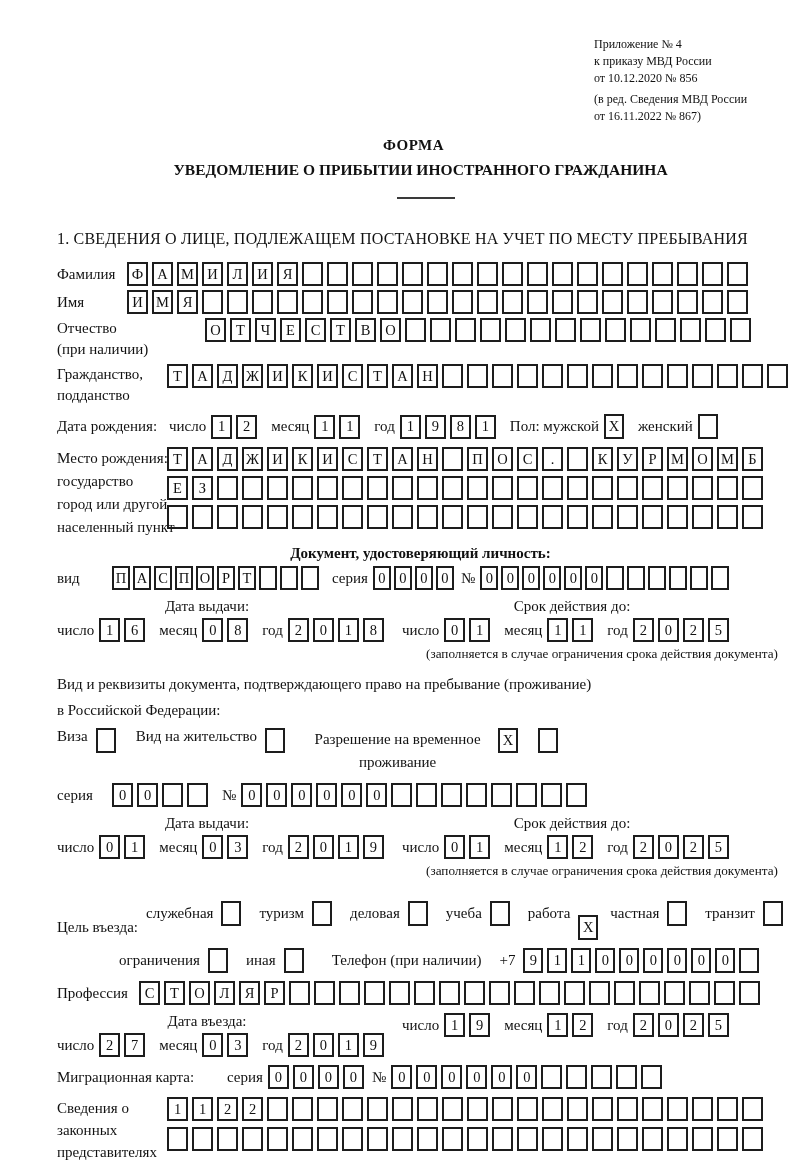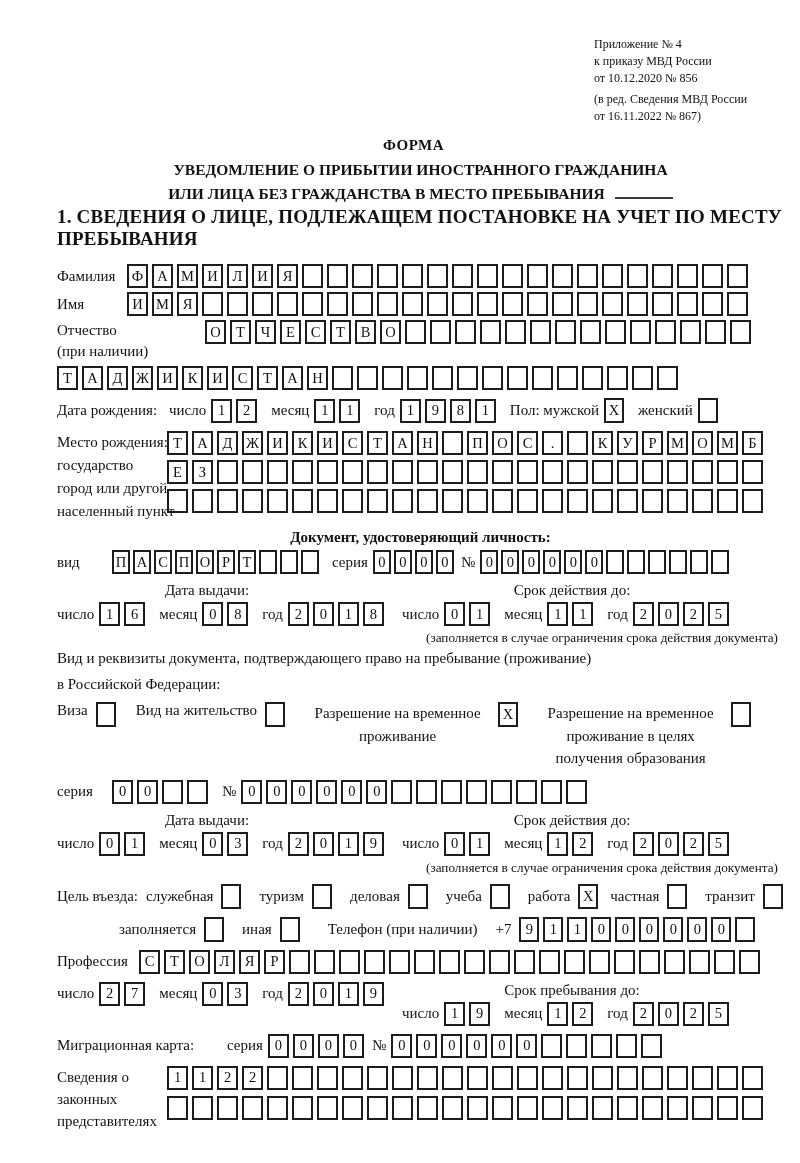--- a/index.html
+++ b/index.html
@@ -7,21 +7,21 @@
     width:800px;min-height:1163px;box-sizing:border-box;
     padding:36px 16px 24px 57px;
     font-family:"Liberation Serif","DejaVu Serif",serif;
     font-size:15px;color:#111;background:#fff;
   }
   .topright{margin-left:auto;width:190px;font-size:12px;line-height:1.4;}
   .topright .sub{margin-top:5px;}
   .forma{text-align:center;font-weight:bold;margin-top:12px;padding-right:14px;font-size:15px;letter-spacing:.5px;}
   .title{text-align:center;font-weight:bold;font-size:15.5px;margin-top:4px;line-height:1.55;}
   .blank{display:inline-block;width:58px;border-bottom:2.5px solid #3a3a3a;height:14px;margin-left:10px;}
-  .sec{font-weight:bold;font-size:19px;margin-bottom:14px;letter-spacing:.2px;}
+  .sec{font-weight:normal;font-size:16px;margin-top:24px;margin-bottom:14px;letter-spacing:.2px;}
   .row{display:flex;align-items:center;margin-top:4px;white-space:nowrap;}
   .rowtop{align-items:flex-start;}
   .lbl{flex:none;}
   .w70{width:70px;}
   .w148{width:148px;}
   .cells{display:flex;flex:none;}
   .cell{
     box-sizing:border-box;flex:none;width:21px;height:24px;
     border:2px solid #1d1d1d;margin-right:4px;
     display:flex;align-items:center;justify-content:center;
@@ -36,27 +36,27 @@
   .twocol{display:flex;margin-top:8px;}
   .col-l{width:345px;flex:none;}
   .col-r{flex:1;}
   .dhead{text-align:center;margin-bottom:3px;}
   .col-l .dhead{width:300px;}
   .col-r .dhead{width:340px;}
   .dg{display:flex;align-items:center;white-space:nowrap;}
   .w{margin-right:5px;}
   .g{margin-left:10px;}
   .small-note{font-size:13.2px;margin-top:4px;width:400px;text-align:center;white-space:normal;}
-  .plain{line-height:1.6;}
+  .plain{margin-top:10px;line-height:1.6;}
   .opts{margin-top:6px;align-items:flex-start;}
   .opt{display:flex;align-items:flex-start;margin-right:16px;}
   .olbl{margin-right:8px;}
   .olbl.wrap{width:185px;text-align:center;white-space:normal;line-height:1.5;}
   .indent62{margin-left:62px;}
-  .gap8{margin-right:8px;}
+  .gap8{margin-right:8px;margin-top:28px;}
   .gap14{margin-right:14px;}
   .reps-labels{width:110px;flex:none;line-height:22px;}
   .reps-rows .cells{margin-bottom:6px;}
   .mt10{margin-top:10px;}
   .mt8{margin-top:8px;}
 </style>
 </head>
 <body>
 
 <div class="page">
@@ -66,21 +66,21 @@
     <div>к приказу МВД России</div>
     <div>от 10.12.2020 № 856</div>
     <div class="sub">(в ред. Сведения МВД России</div>
     <div>от 16.11.2022 № 867)</div>
   </div>
 
   <div class="forma">ФОРМА</div>
 
   <div class="title">
     <div>УВЕДОМЛЕНИЕ О ПРИБЫТИИ ИНОСТРАННОГО ГРАЖДАНИНА</div>
-    <div><span>ИЛИ ЛИЦА БЕЗ ГРАЖДАНСТВА В МЕСТО ПРЕБЫВАНИЯ</span><span class="blank"></span></div>
+    <div><span class="blank"></span></div>
   </div>
 
   <div class="sec">1. СВЕДЕНИЯ О ЛИЦЕ, ПОДЛЕЖАЩЕМ ПОСТАНОВКЕ НА УЧЕТ ПО МЕСТУ ПРЕБЫВАНИЯ</div>
 
   <div class="row">
     <span class="lbl w70">Фамилия</span>
     <span class="cells">
         <span class="cell">Ф</span>
         <span class="cell">А</span>
         <span class="cell">М</span>
@@ -165,20 +165,24 @@
         <span class="cell"></span>
         <span class="cell"></span>
         <span class="cell"></span>
         <span class="cell"></span>
         <span class="cell"></span>
         <span class="cell"></span>
       </span>
   </div>
 
   <div class="row rowtop">
+    <div class="lbl w70 stack" style="width:110px;">
+      <div>Гражданство,</div>
+      <div>подданство</div>
+    </div>
     <span class="cells">
         <span class="cell">Т</span>
         <span class="cell">А</span>
         <span class="cell">Д</span>
         <span class="cell">Ж</span>
         <span class="cell">И</span>
         <span class="cell">К</span>
         <span class="cell">И</span>
         <span class="cell">С</span>
         <span class="cell">Т</span>
@@ -423,21 +427,20 @@
           <span class="cell"></span>
         </span>
     </div>
     <div class="opt">
       <span class="olbl wrap">Разрешение на временное проживание</span>
       <span class="cells">
           <span class="cell">X</span>
         </span>
     </div>
     <div class="opt" style="margin-right:0;">
-      <span class="olbl wrap">Разрешение на временное проживание в целях получения образования</span>
       <span class="cells">
           <span class="cell"></span>
         </span>
     </div>
   </div>
 
   <div class="row mt10">
     <span class="lbl" style="width:55px;">серия</span>
     <span class="cells">
         <span class="cell">0</span>
@@ -538,21 +541,21 @@
     <span class="cells gap14">
         <span class="cell"></span>
       </span>
     <span class="olbl">транзит</span>
     <span class="cells">
         <span class="cell"></span>
       </span>
   </div>
 
   <div class="row mt8 cb">
-    <span class="olbl indent62">заполняется</span>
+    <span class="olbl indent62">ограничения</span>
     <span class="cells gap14">
         <span class="cell"></span>
       </span>
     <span class="olbl">иная</span>
     <span class="cells gap14">
         <span class="cell"></span>
       </span>
     <span class="olbl g">Телефон (при наличии)</span>
     <span class="olbl g">+7</span>
     <span class="cells">
@@ -595,20 +598,21 @@
         <span class="cell"></span>
         <span class="cell"></span>
         <span class="cell"></span>
         <span class="cell"></span>
         <span class="cell"></span>
       </span>
   </div>
 
   <div class="twocol">
     <div class="col-l">
+      <div class="dhead">Дата въезда:</div>
       <div class="dg">
         <span class="w">число</span>
         <span class="cells">
             <span class="cell">2</span>
             <span class="cell">7</span>
           </span>
         <span class="w g">месяц</span>
         <span class="cells">
             <span class="cell">0</span>
             <span class="cell">3</span>
@@ -616,21 +620,20 @@
         <span class="w g">год</span>
         <span class="cells">
             <span class="cell">2</span>
             <span class="cell">0</span>
             <span class="cell">1</span>
             <span class="cell">9</span>
           </span>
       </div>
     </div>
     <div class="col-r">
-      <div class="dhead">Срок пребывания до:</div>
       <div class="dg">
         <span class="w">число</span>
         <span class="cells">
             <span class="cell">1</span>
             <span class="cell">9</span>
           </span>
         <span class="w g">месяц</span>
         <span class="cells">
             <span class="cell">1</span>
             <span class="cell">2</span>

